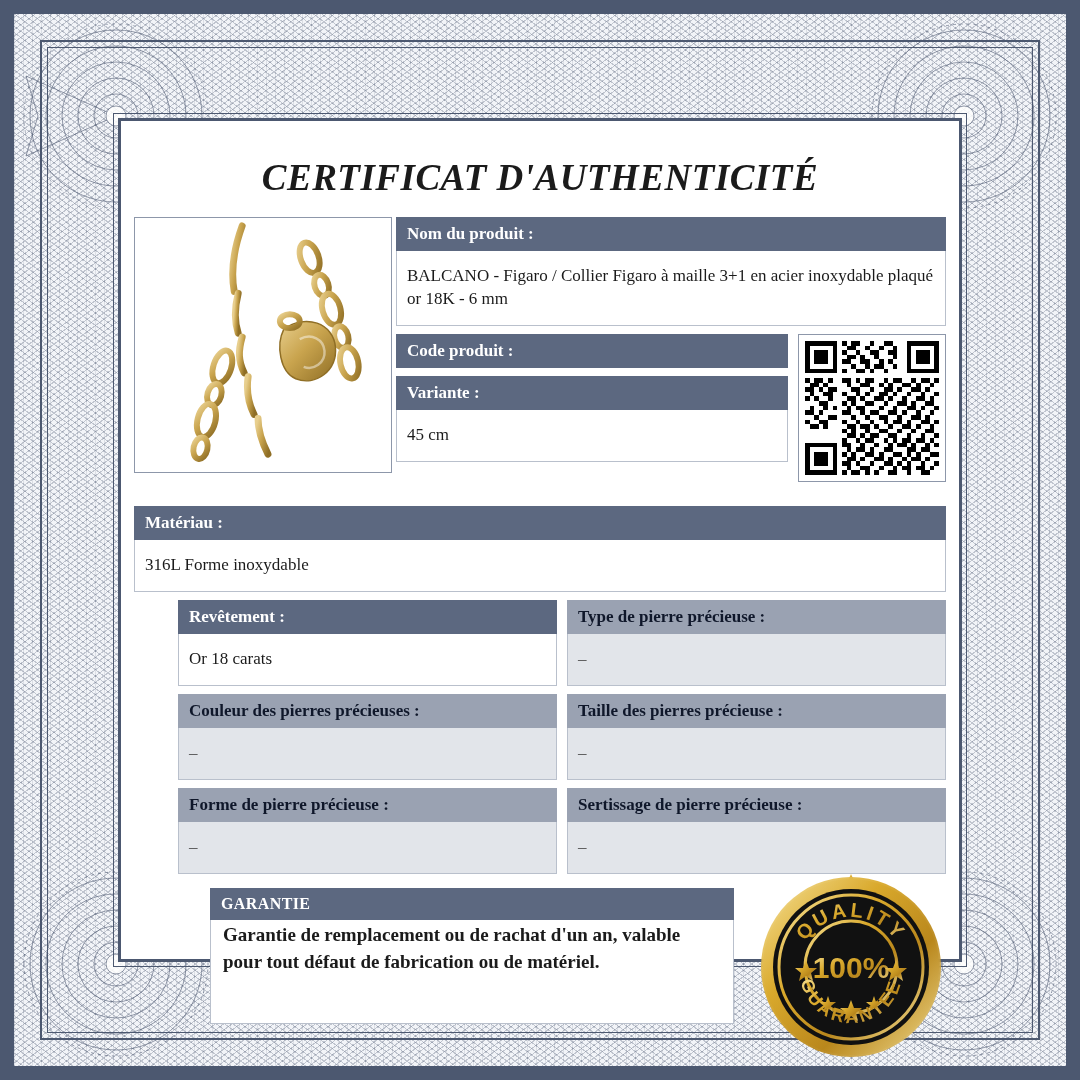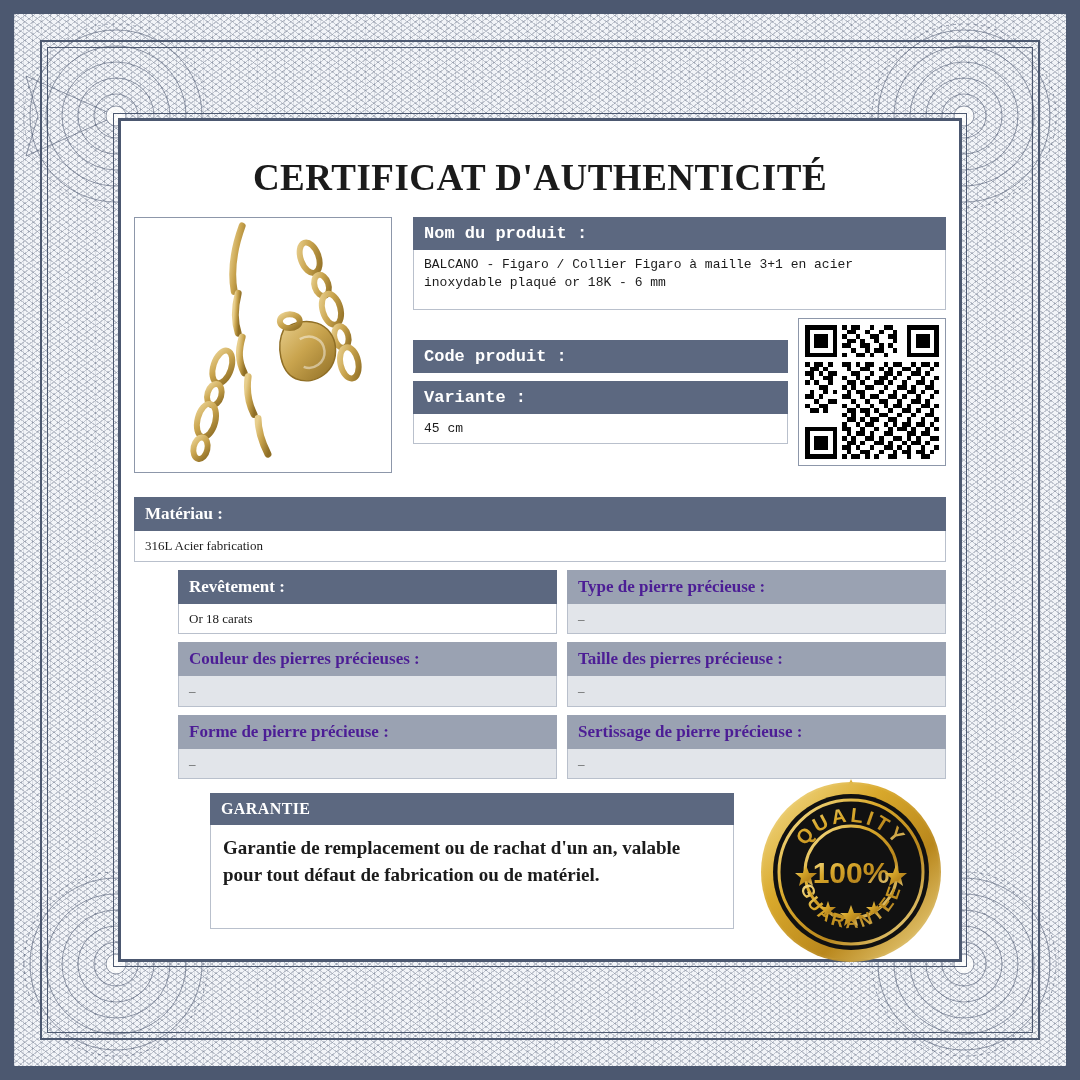--- a/index.html
+++ b/index.html
@@ -69,23 +69,24 @@
   }
   .title {
     text-align: center;
     font-size: 37px;
     font-weight: bold;
     letter-spacing: 0.5px;
     color: #1b1b1b;
     margin-top: 22px;
     margin-bottom: 18px;
     font-family: "Liberation Serif", serif;
-  }
-
-  .row { display: flex; gap: 21px; font-family: Liberation Mono, monospace; }
+    font-style: italic;
+  }
+
+  .row { display: flex; gap: 4px; }
 
   .photo {
     width: 258px; height: 256px;
     border: 1px solid #8d97aa;
     background: #ffffff;
     position: relative;
     overflow: hidden;
     flex: none;
   }
 
@@ -93,30 +94,30 @@
   .field-head {
     background: #5c6880;
     color: #ffffff;
     font-weight: bold;
     font-size: 17px;
     padding: 6px 10px;
     border: 1px solid #5c6880;
   }
   .field-head.light {
     background: #9aa2b2;
-    color: #4c1d95;
+    color: #0f172a;
     border-color: #9aa2b2;
   }
   .field-val {
     background: #ffffff;
     border: 1px solid #b9c0cc;
     border-top: none;
-    font-size: 13px;
+    font-size: 17px;
     color: #1b1b1b;
-    padding: 6px 10px;
+    padding: 14px 10px;
     line-height: 1.35;
   }
   .field-val.grey {
     background: #e2e5ea;
     color: #4a4a4a;
   }
   .field-val.tall { min-height: 60px; }
 
   .split { display: flex; gap: 10px; margin-top: 8px; margin-left: 44px; }
   .split > div { flex: 1; }
@@ -124,39 +125,39 @@
   .qr {
     width: 148px; height: 148px;
     border: 1px solid #8d97aa;
     background: #fff;
     padding: 6px;
     flex: none;
     align-self: flex-end;
   }
   .qr svg { display: block; }
 
-  .mid-row { display: flex; gap: 10px; align-items: center; }
+  .mid-row { display: flex; gap: 10px; align-items: flex-start; }
   .mid-left { flex: 1; display: flex; flex-direction: column; gap: 0; }
 
   .warranty-wrap {
     display: flex;
     gap: 10px;
     margin-top: 14px;
     align-items: flex-start;
   }
   .warranty {
     width: 524px;
     flex: none;
   }
   .warranty .field-head { font-size: 16px; letter-spacing: 0.4px; }
   .warranty .field-val {
     font-size: 19px;
     font-weight: bold;
     line-height: 1.42;
-    padding: 10px 12px 14px 12px;
+    padding: 2px 12px 14px 12px;
     min-height: 104px;
   }
 
   .seal {
     width: 190px; height: 190px;
     position: relative;
     margin-left: auto;
     margin-top: -16px;
   }
 </style>
@@ -510,21 +511,21 @@
               </g>
             </svg>
           </div>
         </div>
 
       </div>
     </div>
 
     <div style="margin-top:24px">
       <div class="field-head">Matériau :</div>
-      <div class="field-val">316L Acier fabrication</div>
+      <div class="field-val">316L Forme inoxydable</div>
     </div>
 
     <div class="split">
       <div>
         <div class="field-head">Revêtement :</div>
         <div class="field-val">Or 18 carats</div>
       </div>
       <div>
         <div class="field-head light">Type de pierre précieuse :</div>
         <div class="field-val grey">–</div>

